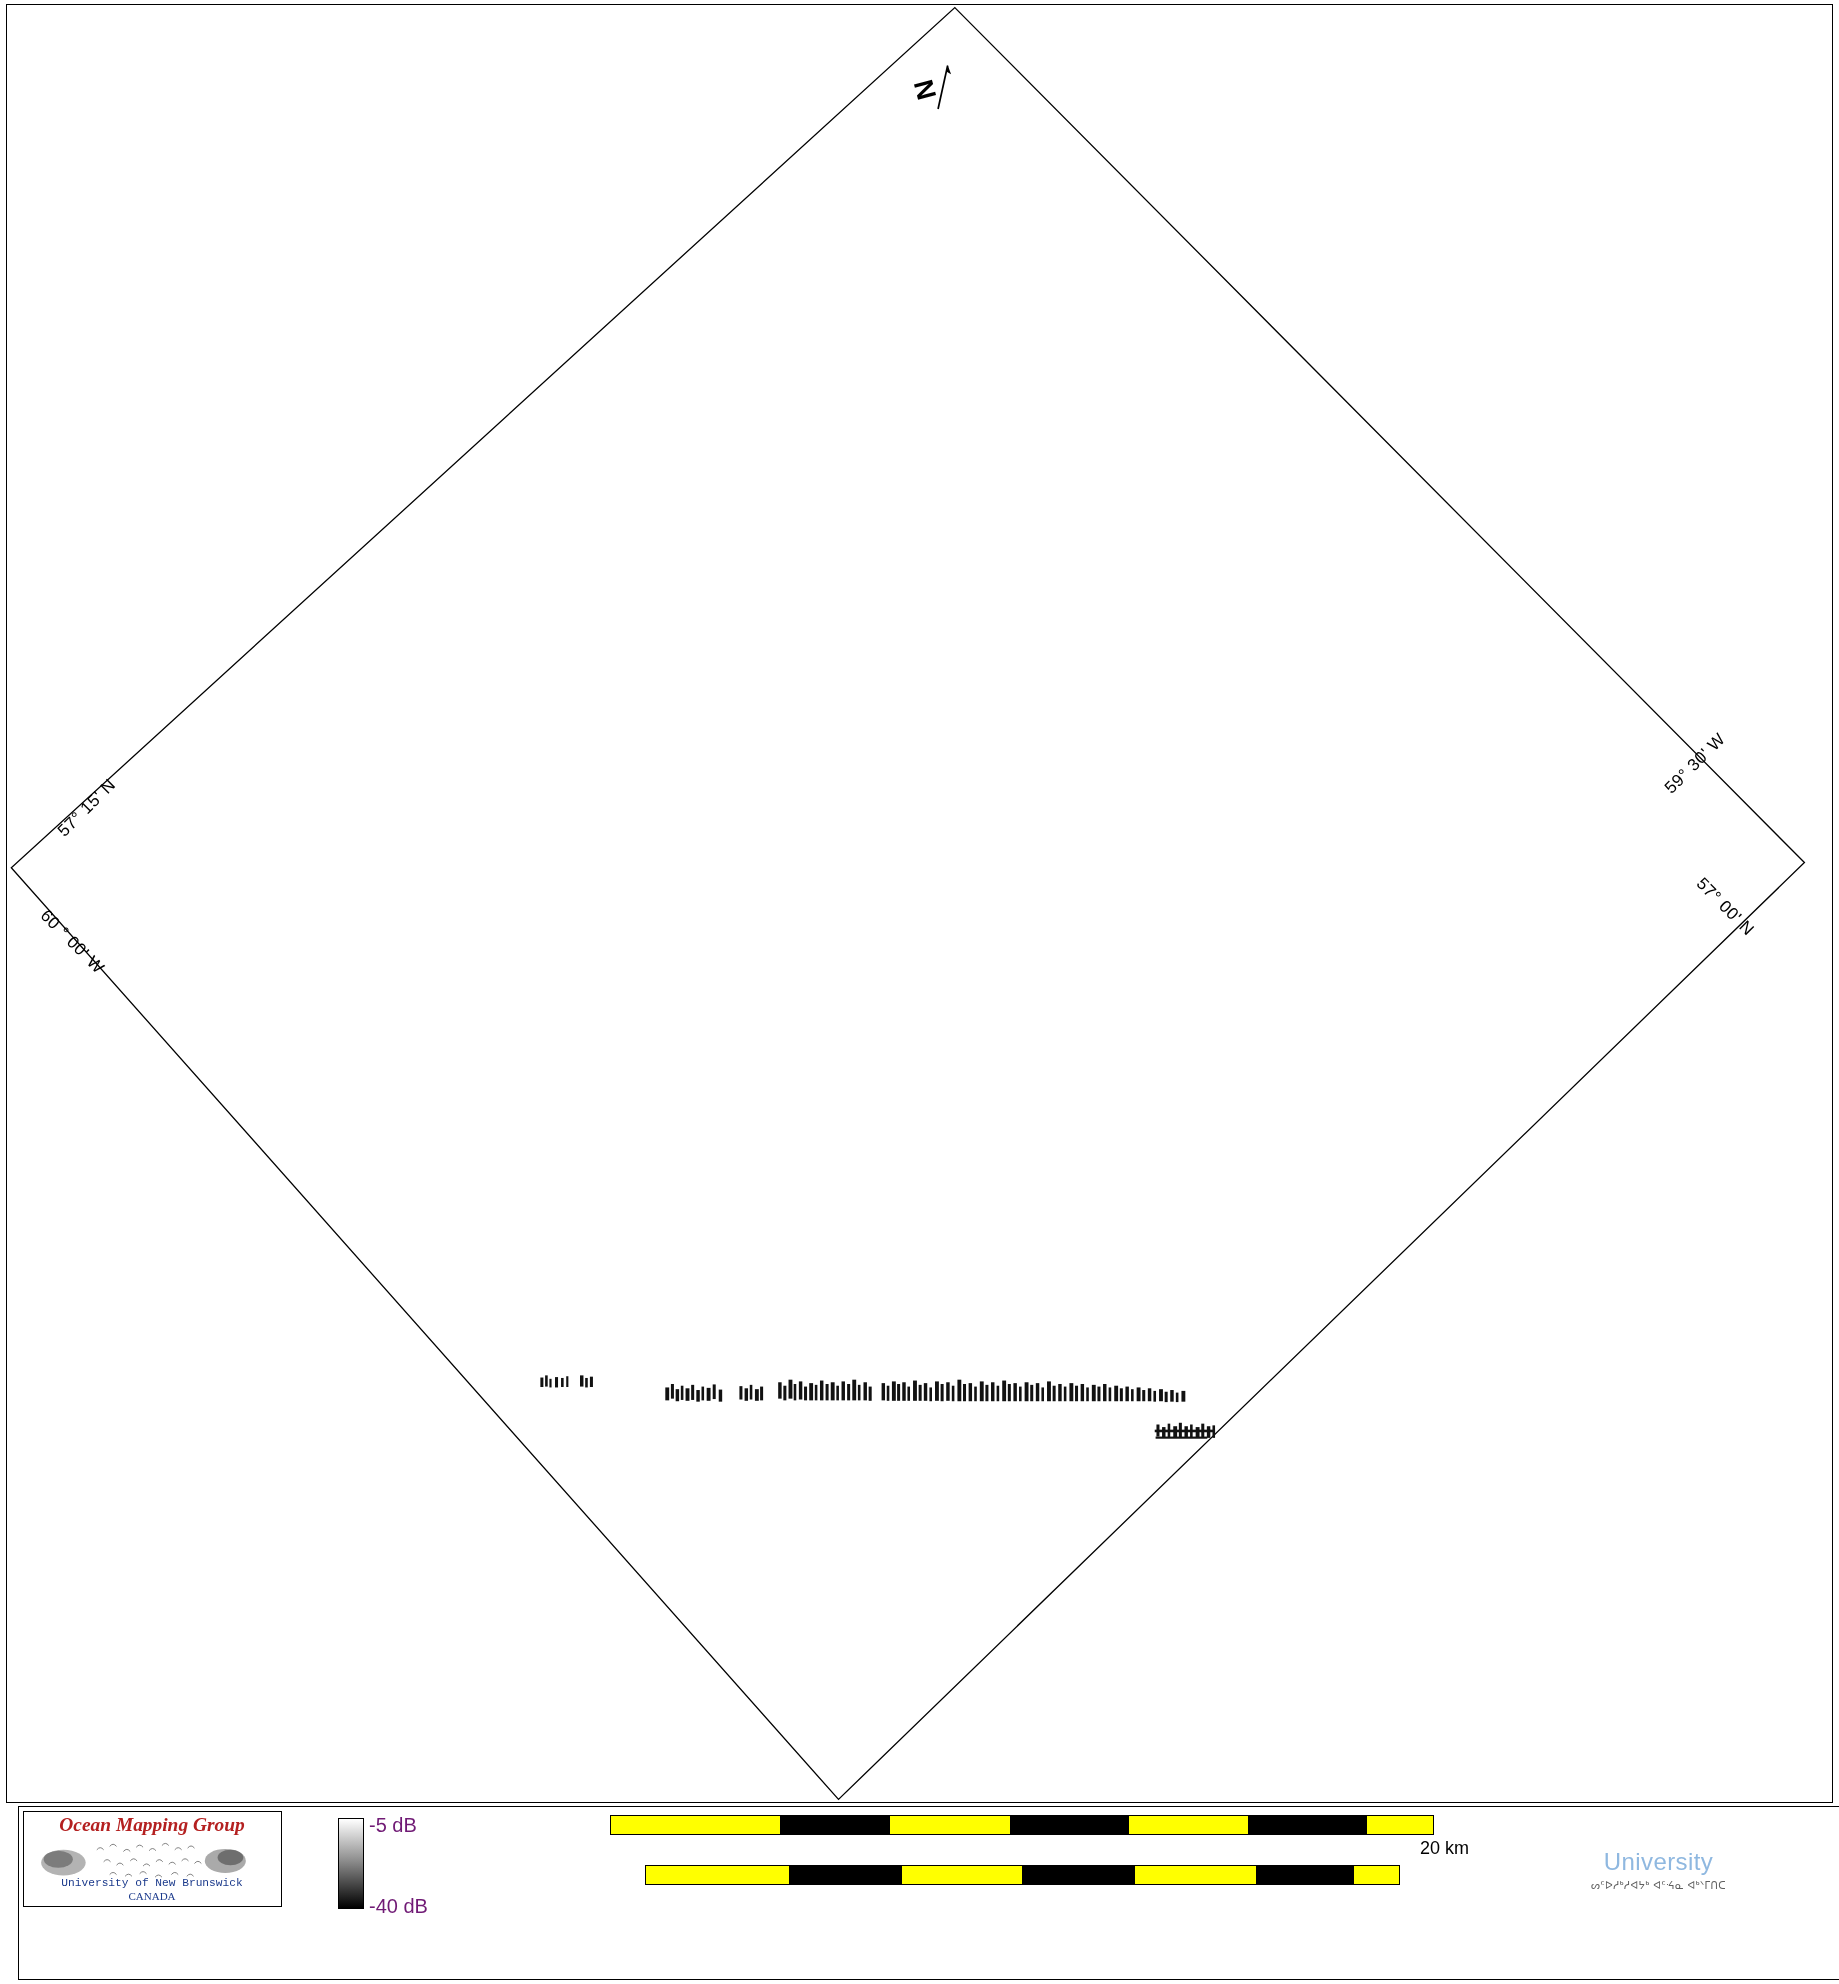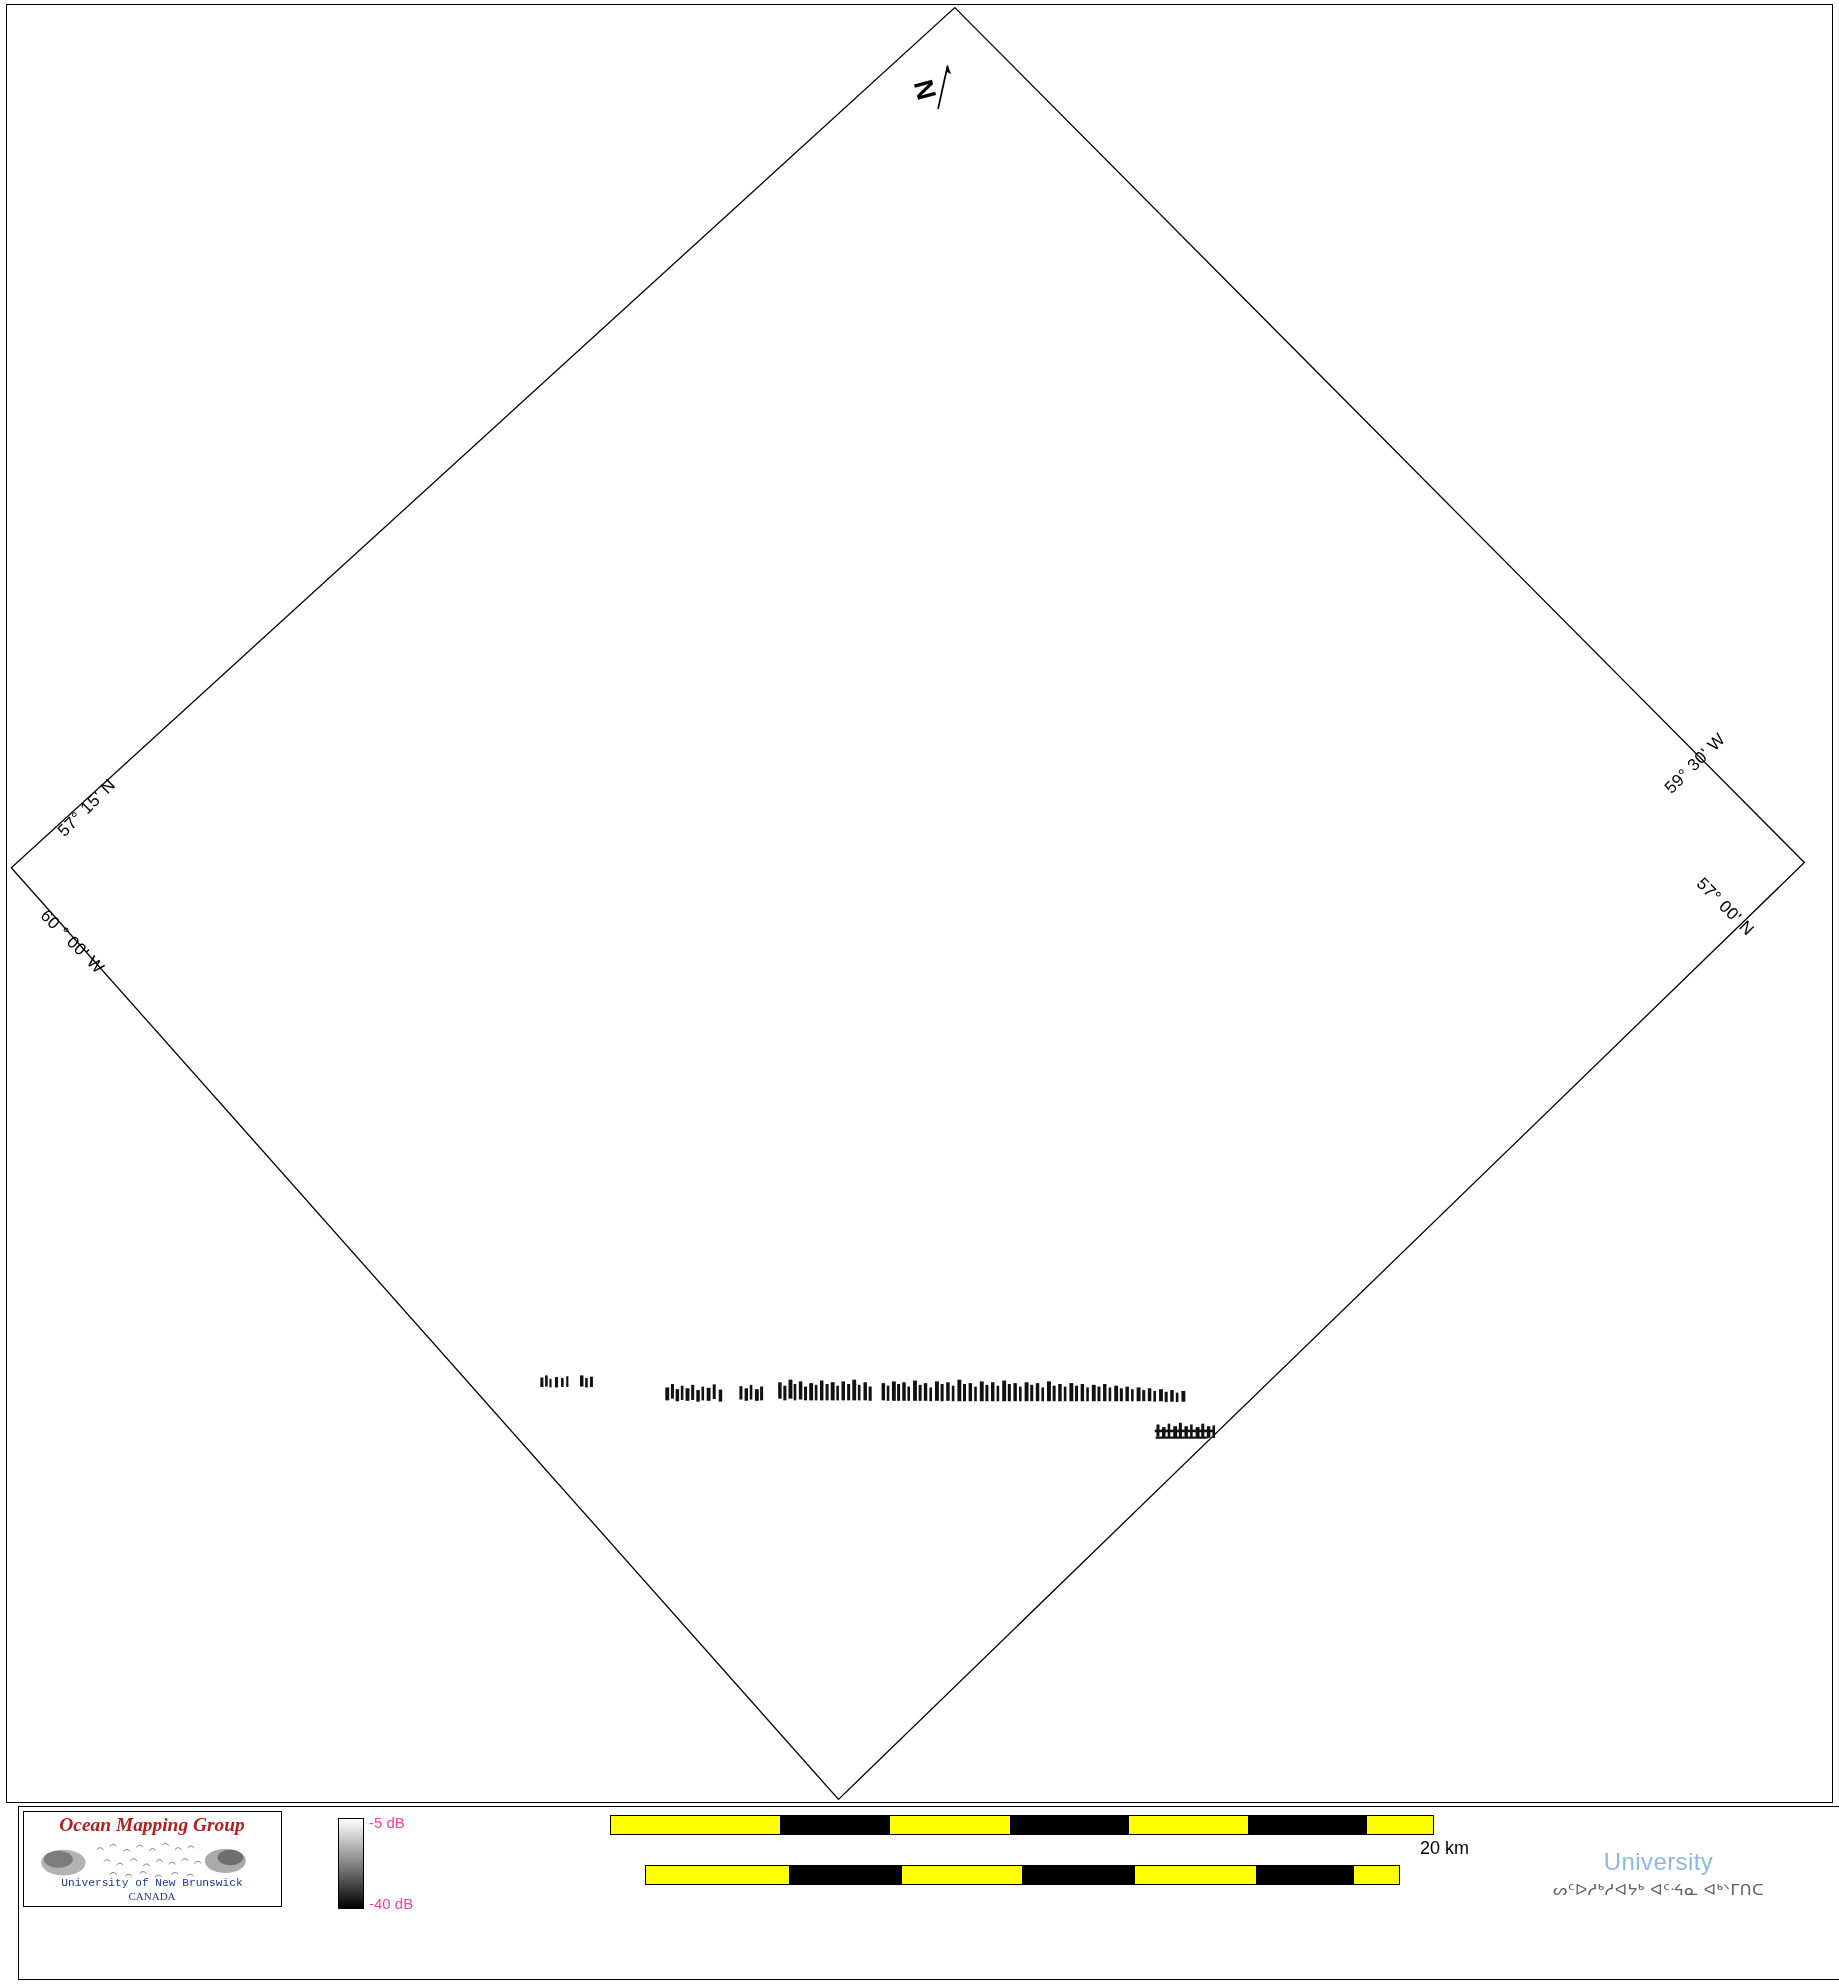--- a/index.html
+++ b/index.html
@@ -146,22 +146,22 @@
     width: 26px;
     height: 91px;
     background: linear-gradient(to bottom, #ffffff 0%, #8a8a8a 48%, #000000 100%);
     border: 0.4px solid #000;
     box-sizing: border-box;
   }
   .db-label {
     position: absolute;
     left: 31px;
     font-family: "Liberation Sans", sans-serif;
-    font-size: 15px;
-    color: #ec4899;
+    font-size: 20px;
+    color: #701a75;
     white-space: nowrap;
   }
   #db-top  { top: 0px; }
   #db-bot  { top: 81px; text-align: center; }
   
   #scalebars {
     position: absolute;
     left: 561px;
     top: 6px;
     width: 889px;
@@ -199,21 +199,21 @@
   }
   #an-name {
     font-family: "Liberation Sans", sans-serif;
     font-size: 24px;
     color: #8fb8e0;
     letter-spacing: 0.4px;
   }
   #an-inuktitut {
     margin-top: 4.3px;
     font-family: "DejaVu Sans", sans-serif;
-    font-size: 16px;
+    font-size: 10px;
     color: #5f5f5f;
     letter-spacing: 0.4px;
   }
   
   #footer-credit {
     position: absolute;
     left: 0;
     bottom: 3.5px;
     width: 100%;
     text-align: center;

